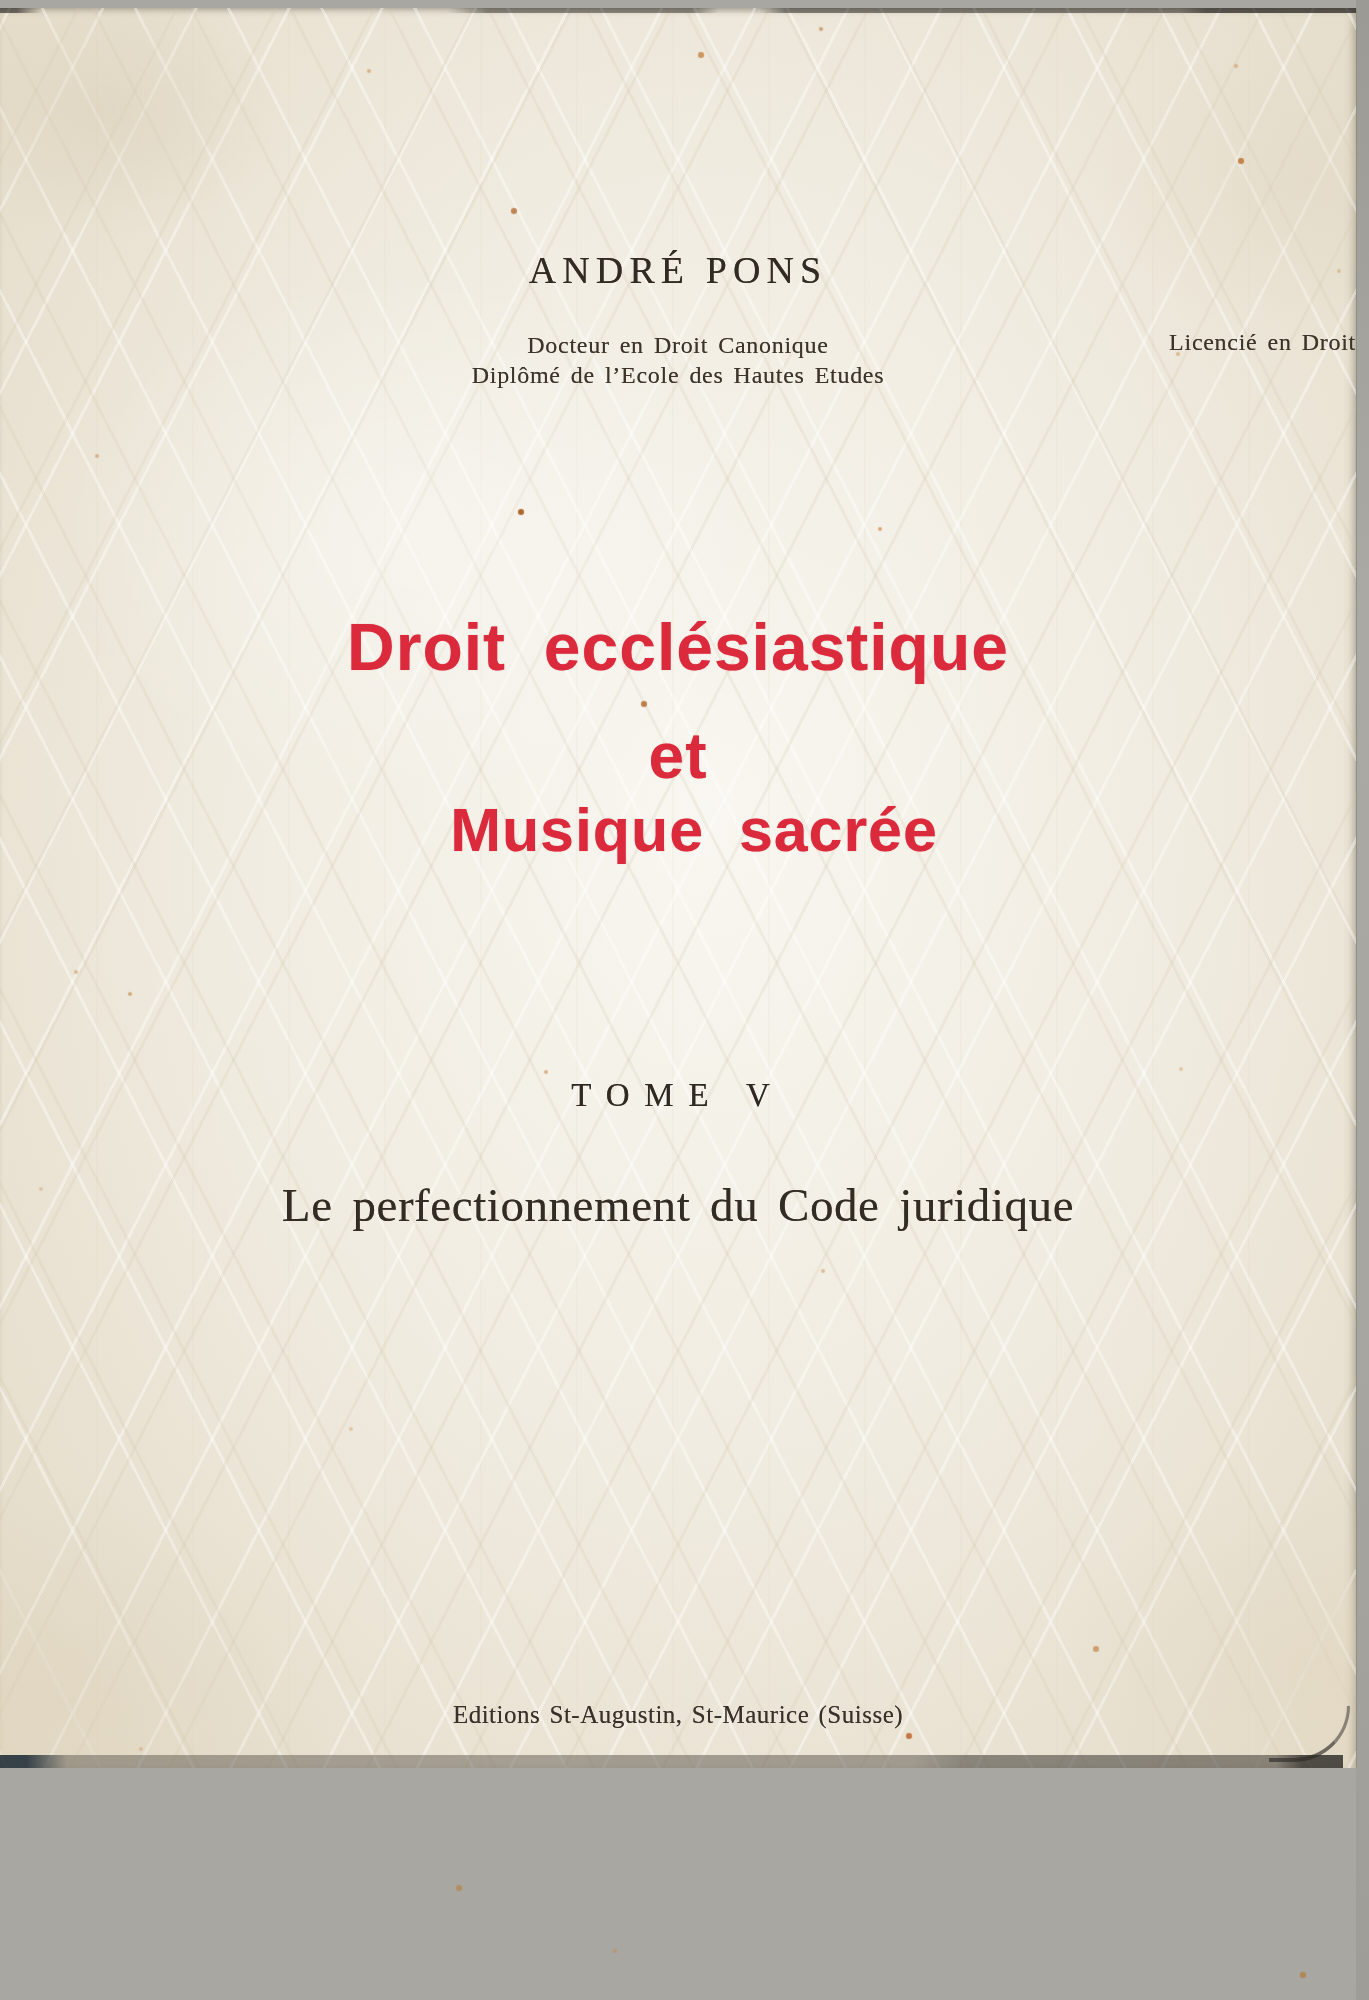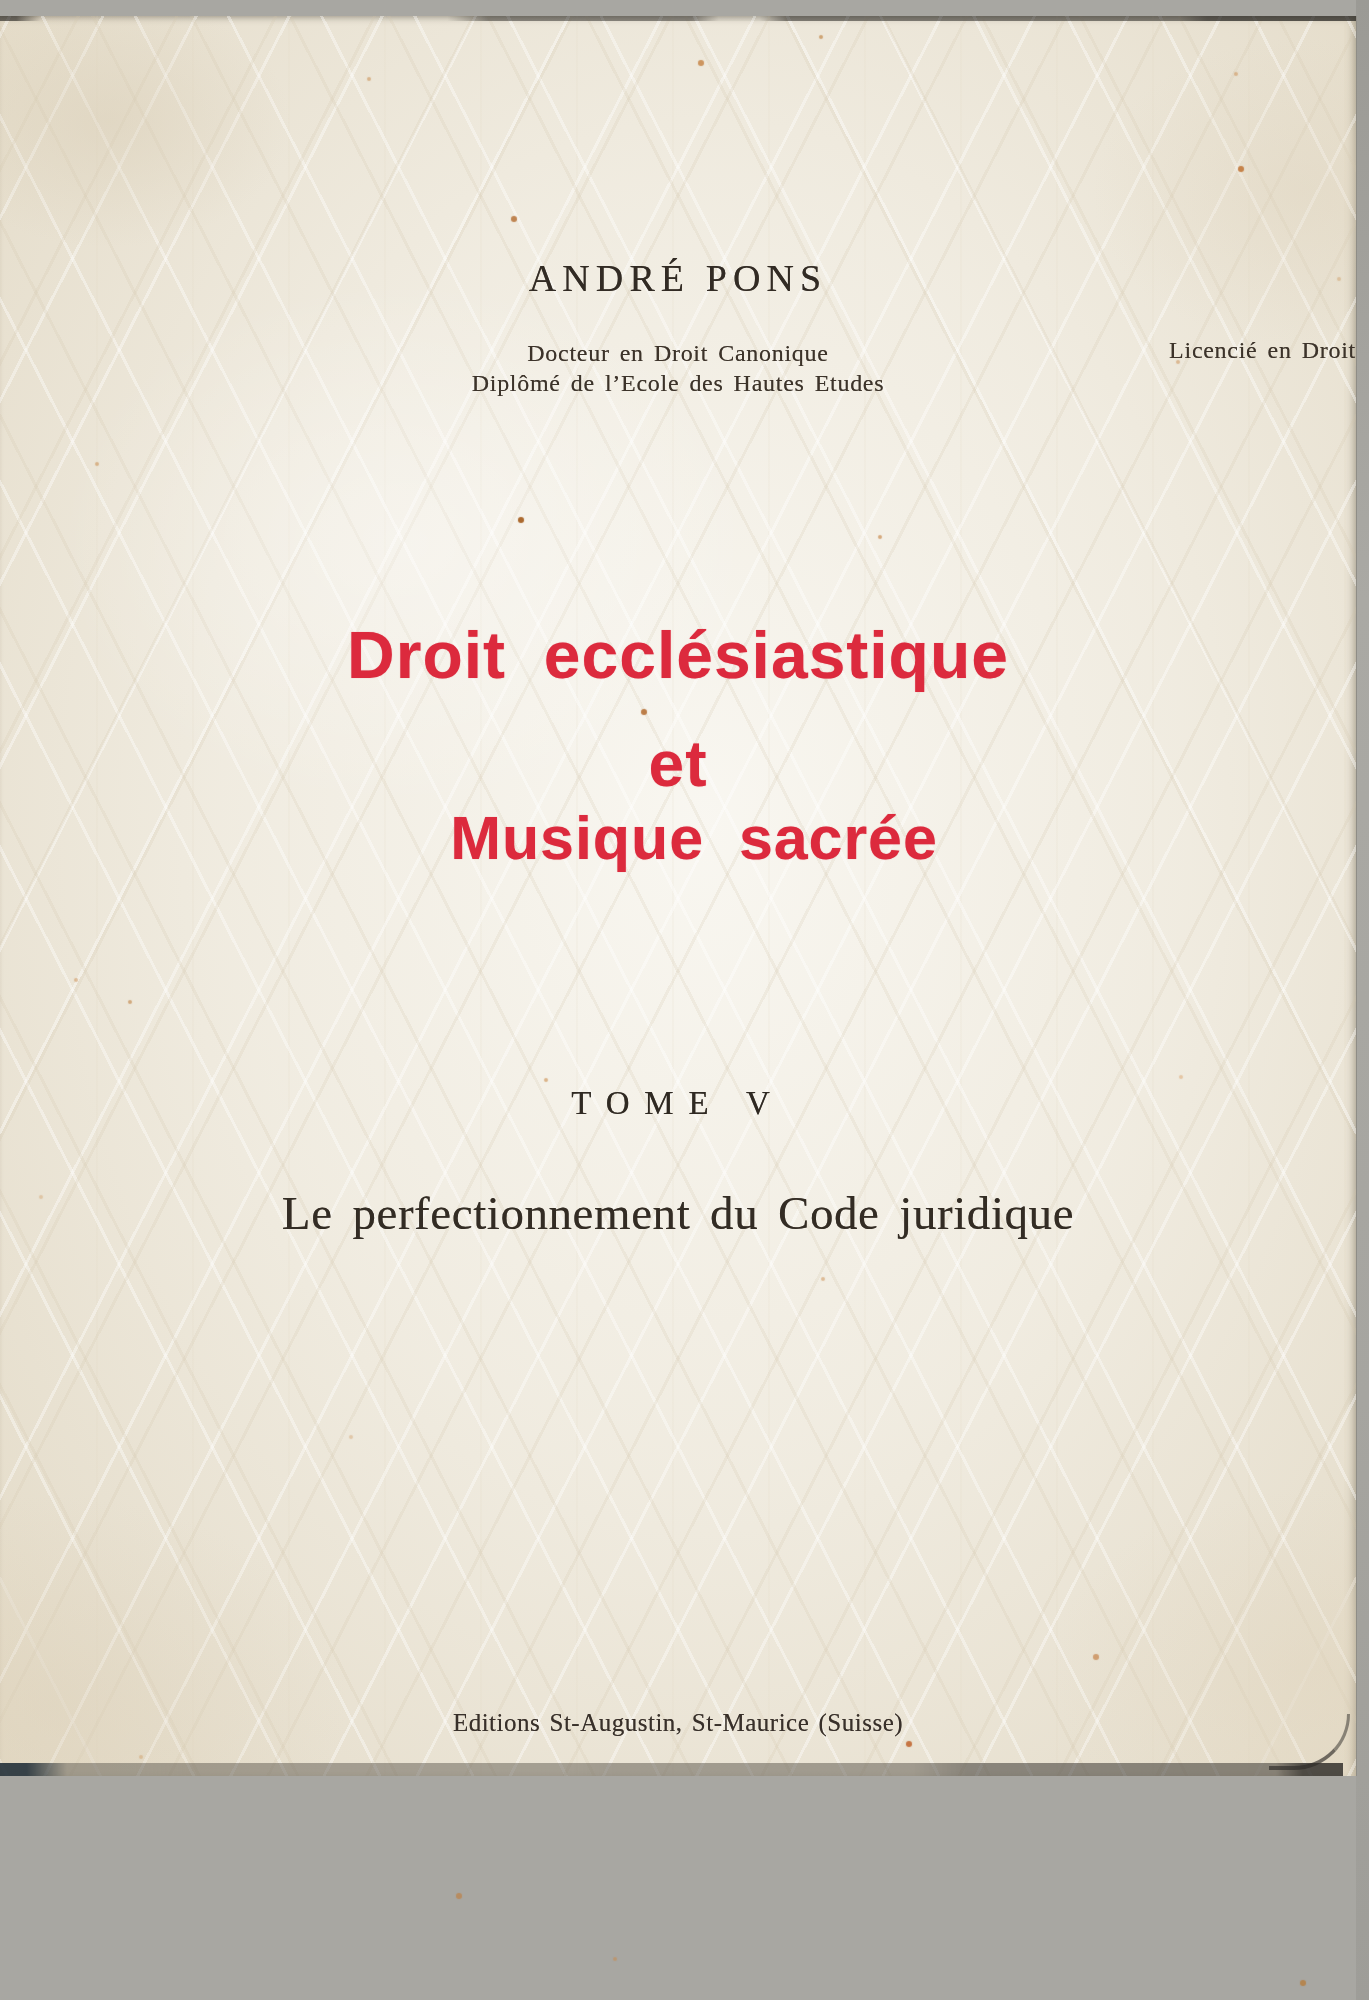--- a/index.html
+++ b/index.html
@@ -5,21 +5,21 @@
   html,body{margin:0;padding:0;}
   body{
     width:1369px;height:2000px;
     overflow:hidden;
     background:#a8a7a2;
     font-family:"Liberation Serif", serif;
   }
   .scan{position:relative;width:1369px;height:2000px;background:#a8a7a2;}
   
   .cover{
-    position:absolute;left:0;top:16px;width:1356px;height:1760px;
+    position:absolute;left:0;top:8px;width:1356px;height:1760px;
     background:
       radial-gradient(ellipse at 52% 46%, rgba(253,251,245,.95) 0%, rgba(248,243,231,.9) 48%, rgba(238,230,212,.9) 82%, rgba(230,220,198,.95) 100%);
     box-shadow: inset -7px 0 10px -5px rgba(96,86,64,.45), inset 0 6px 9px -6px rgba(60,56,48,.55);
     border-right:1px solid #8f8d86;
   }
   
   .pattern{
     position:absolute;inset:0;
     background-image:
       repeating-linear-gradient(63deg,  rgba(209,196,170,.20) 0 3px, rgba(209,196,170,0) 3px 88px),

